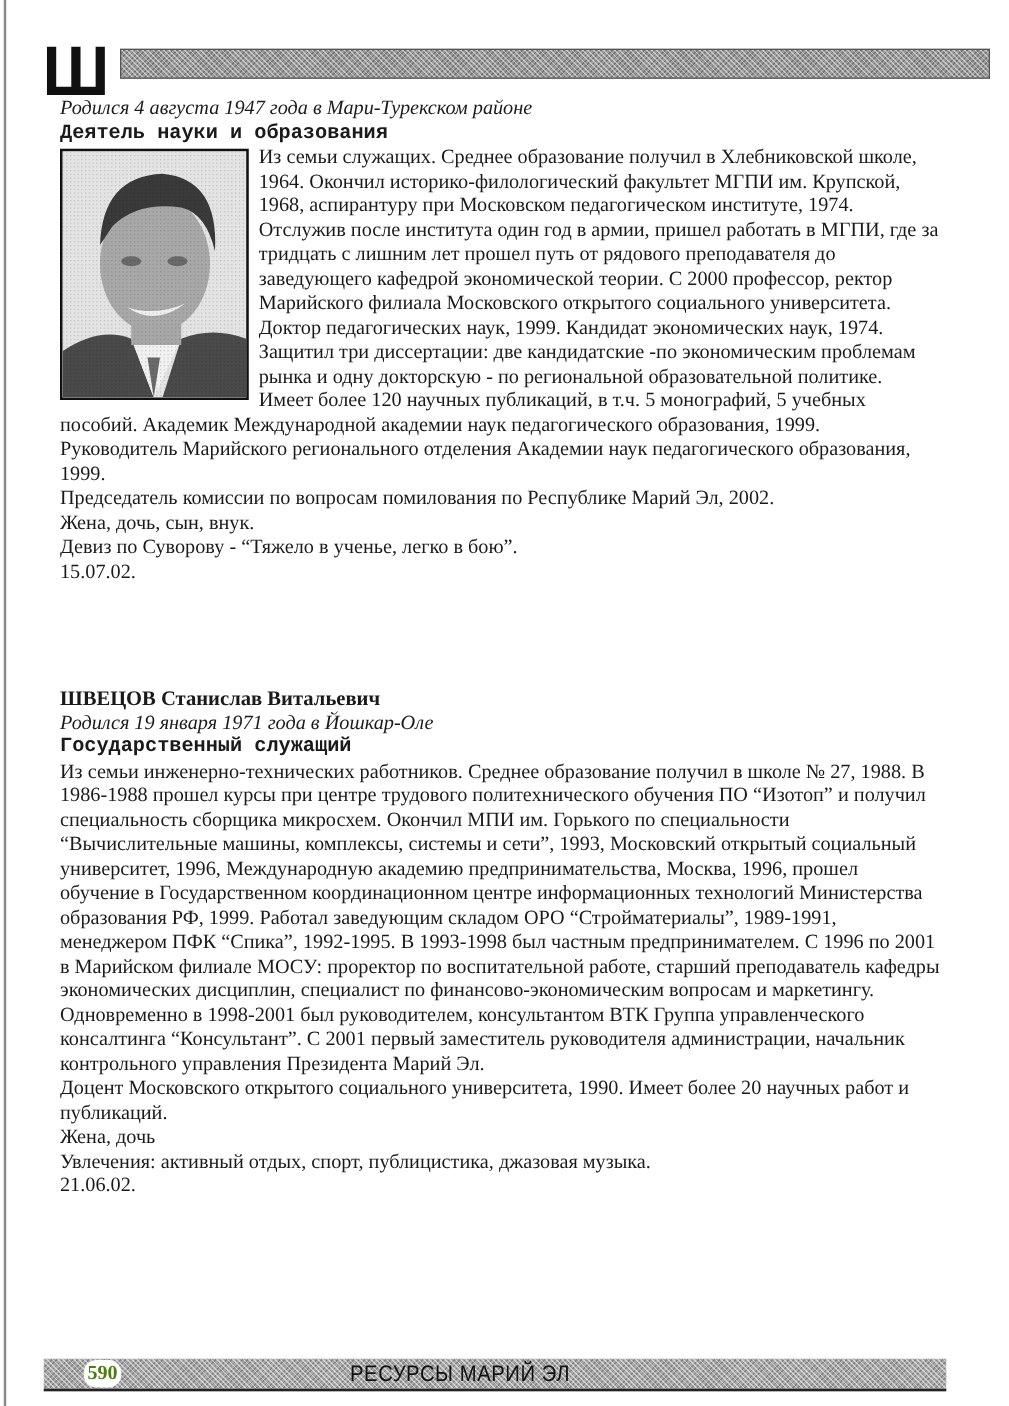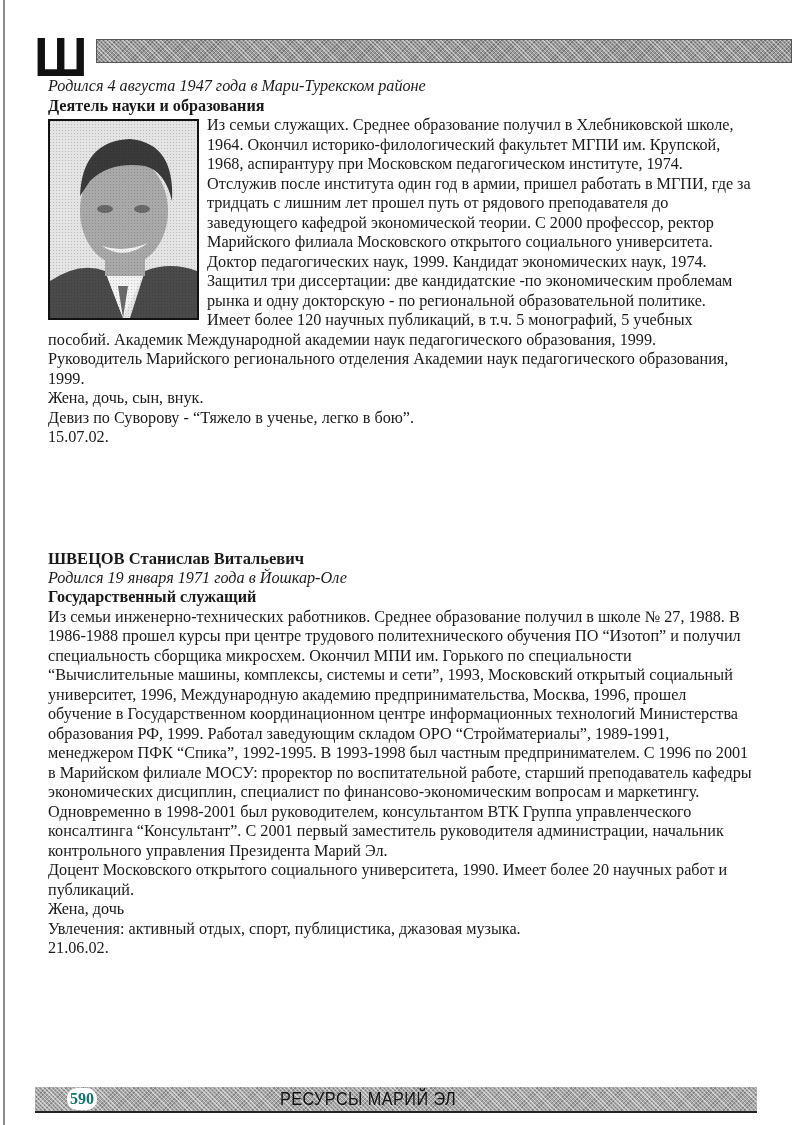--- a/index.html
+++ b/index.html
@@ -20,41 +20,41 @@
     position: absolute; left: 62px; top: 6px; width: 694px; height: 22px;
     border: 1px solid #555;
     background-color: #9a9a9a;
     background-image:
       repeating-linear-gradient(45deg, rgba(255,255,255,0.45) 0 1px, transparent 1px 3px),
       repeating-linear-gradient(-45deg, rgba(0,0,0,0.25) 0 1px, transparent 1px 3px);
   }
   .entry { position: absolute; left: 48px; width: 705px; font-size: 16.2px; line-height: 19.5px; }
   .name { font-weight: bold; font-size: 16.5px; }
   .birth { font-style: italic; }
-  .role { font-weight: bold; }
+  .role { font-weight: bold; font-family: Liberation Mono, monospace; }
   .photo {
     float: left; width: 147px; height: 197px; margin: 3px 8px 2px 0;
     border: 2px solid #111; position: relative; overflow: hidden;
     background: #d8d8d8;
   }
   .photo svg { display: block; }
   p { margin: 0; }
   .footer { position: absolute; left: 35px; top: 1087px; width: 722px; height: 30px; }
   .footer-bar {
     position: absolute; left: 0; top: 0; width: 722px; height: 24px;
     background-color: #a8a8a8;
     background-image:
       repeating-linear-gradient(45deg, rgba(255,255,255,0.5) 0 1px, transparent 1px 3px),
       repeating-linear-gradient(-45deg, rgba(0,0,0,0.22) 0 1px, transparent 1px 3px);
     border-bottom: 2px solid #222;
   }
   .page-num {
     position: absolute; left: 32px; top: 1px; height: 22px; padding: 0 3px;
     background: #ffffff; border-radius: 10px;
-    font-weight: bold; font-size: 16px; line-height: 22px; color: #0f766e;
+    font-weight: bold; font-size: 16px; line-height: 22px; color: #4d7c0f;
   }
   .footer-title {
     position: absolute; left: 245px; top: 1px;
     font-family: "Liberation Sans", "DejaVu Sans", sans-serif;
     font-size: 18px; line-height: 22px; color: #111; letter-spacing: 0.5px;
     transform: scaleX(0.9); transform-origin: left top;
   }
 </style>
 </head>
 <body>
@@ -86,20 +86,21 @@
       <ellipse cx="74" cy="90" rx="44" ry="55" fill="#a9a9a9"></ellipse>
       <path d="M30 75 Q32 20 80 18 Q125 22 122 80 Q115 50 95 45 Q60 40 40 60 Z" fill="#3a3a3a"></path>
       <ellipse cx="55" cy="88" rx="8" ry="4" fill="#6a6a6a"></ellipse>
       <ellipse cx="92" cy="88" rx="8" ry="4" fill="#6a6a6a"></ellipse>
       <path d="M52 125 Q74 140 98 122 Q74 132 52 125 Z" fill="#f0f0f0"></path>
       <rect width="147" height="197" fill="url(#dots)"></rect>
     </svg>
   </div>
   <p>Из семьи служащих. Среднее образование получил в Хлебниковской школе, 1964. Окончил историко-филологический факультет МГПИ им. Крупской, 1968, аспирантуру при Московском педагогическом институте, 1974. Отслужив после института один год в армии, пришел работать в МГПИ, где за тридцать с лишним лет прошел путь от рядового преподавателя до заведующего кафедрой экономической теории. С 2000 профессор, ректор Марийского филиала Московского открытого социального университета.</p>
   <p>Доктор педагогических наук, 1999. Кандидат экономических наук, 1974. Защитил три диссертации: две кандидатские -по экономическим проблемам рынка и одну докторскую - по региональной образовательной политике. Имеет более 120 научных публикаций, в т.ч. 5 монографий, 5 учебных пособий. Академик Международной академии наук педагогического образования, 1999. Руководитель Марийского регионального отделения Академии наук педагогического образования, 1999.</p>
+  <p>Председатель комиссии по вопросам помилования по Республике Марий Эл, 2002.</p>
   <p>Жена, дочь, сын, внук.</p>
   <p>Девиз по Суворову - “Тяжело в ученье, легко в бою”.</p>
   <p>15.07.02.</p>
 </div>
 
 <div class="entry" style="top:549px;">
   <div class="name">ШВЕЦОВ Станислав Витальевич</div>
   <div class="birth">Родился 19 января 1971 года в Йошкар-Оле</div>
   <div class="role">Государственный служащий</div>
   <p>Из семьи инженерно-технических работников. Среднее образование получил в школе № 27, 1988. В 1986-1988 прошел курсы при центре трудового политехнического обучения ПО “Изотоп” и получил специальность сборщика микросхем. Окончил МПИ им. Горького по специальности “Вычислительные машины, комплексы, системы и сети”, 1993, Московский открытый социальный университет, 1996, Международную академию предпринимательства, Москва, 1996, прошел обучение в Государственном координационном центре информационных технологий Министерства образования РФ, 1999. Работал заведующим складом ОРО “Стройматериалы”, 1989-1991, менеджером ПФК “Спика”, 1992-1995. В 1993-1998 был частным предпринимателем. С 1996 по 2001 в Марийском филиале МОСУ: проректор по воспитательной работе, старший преподаватель кафедры экономических дисциплин, специалист по финансово-экономическим вопросам и маркетингу. Одновременно в 1998-2001 был руководителем, консультантом ВТК Группа управленческого консалтинга “Консультант”. С 2001 первый заместитель руководителя администрации, начальник контрольного управления Президента Марий Эл.</p>

